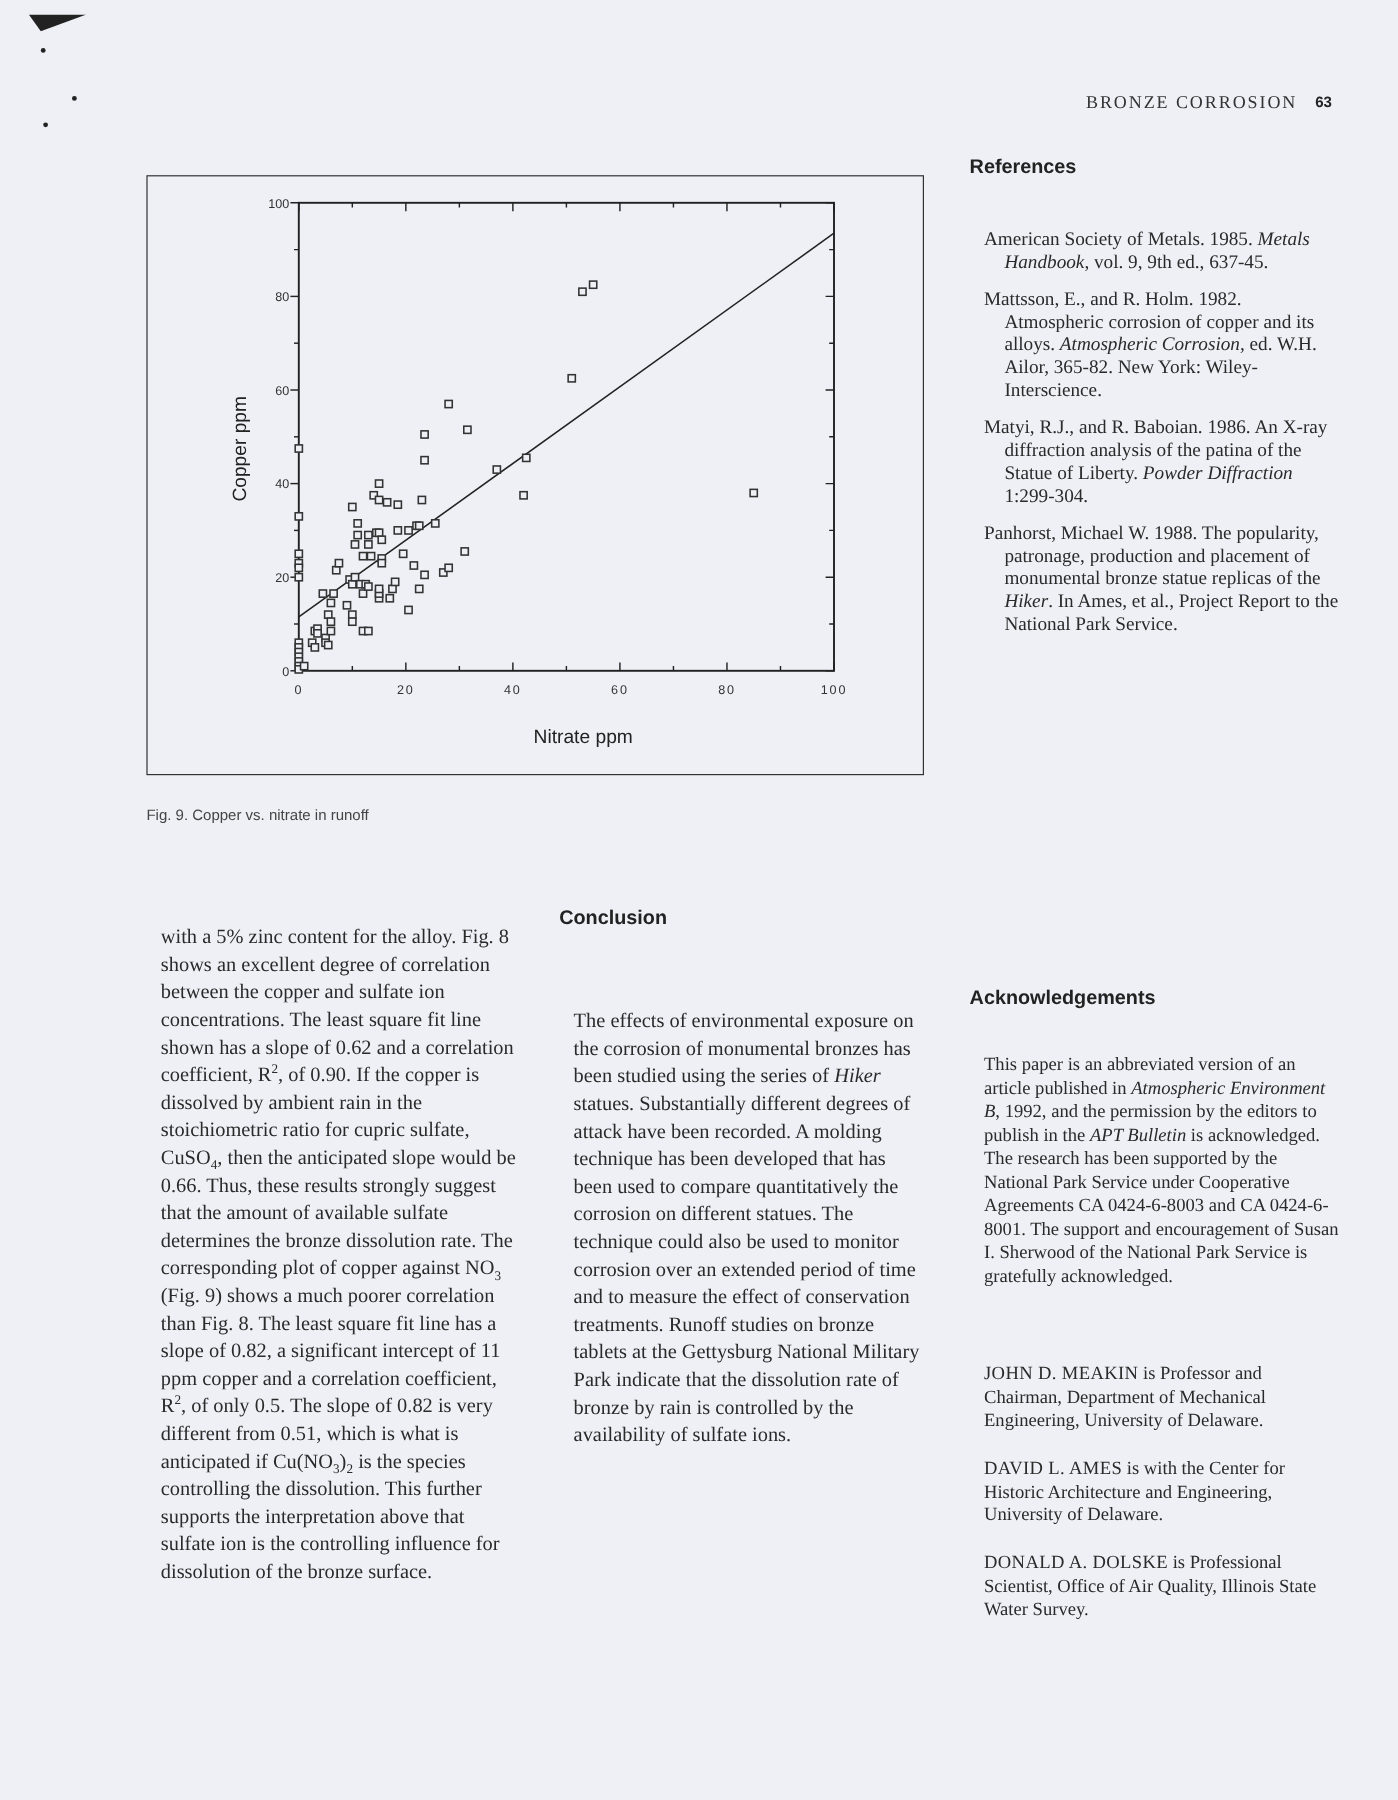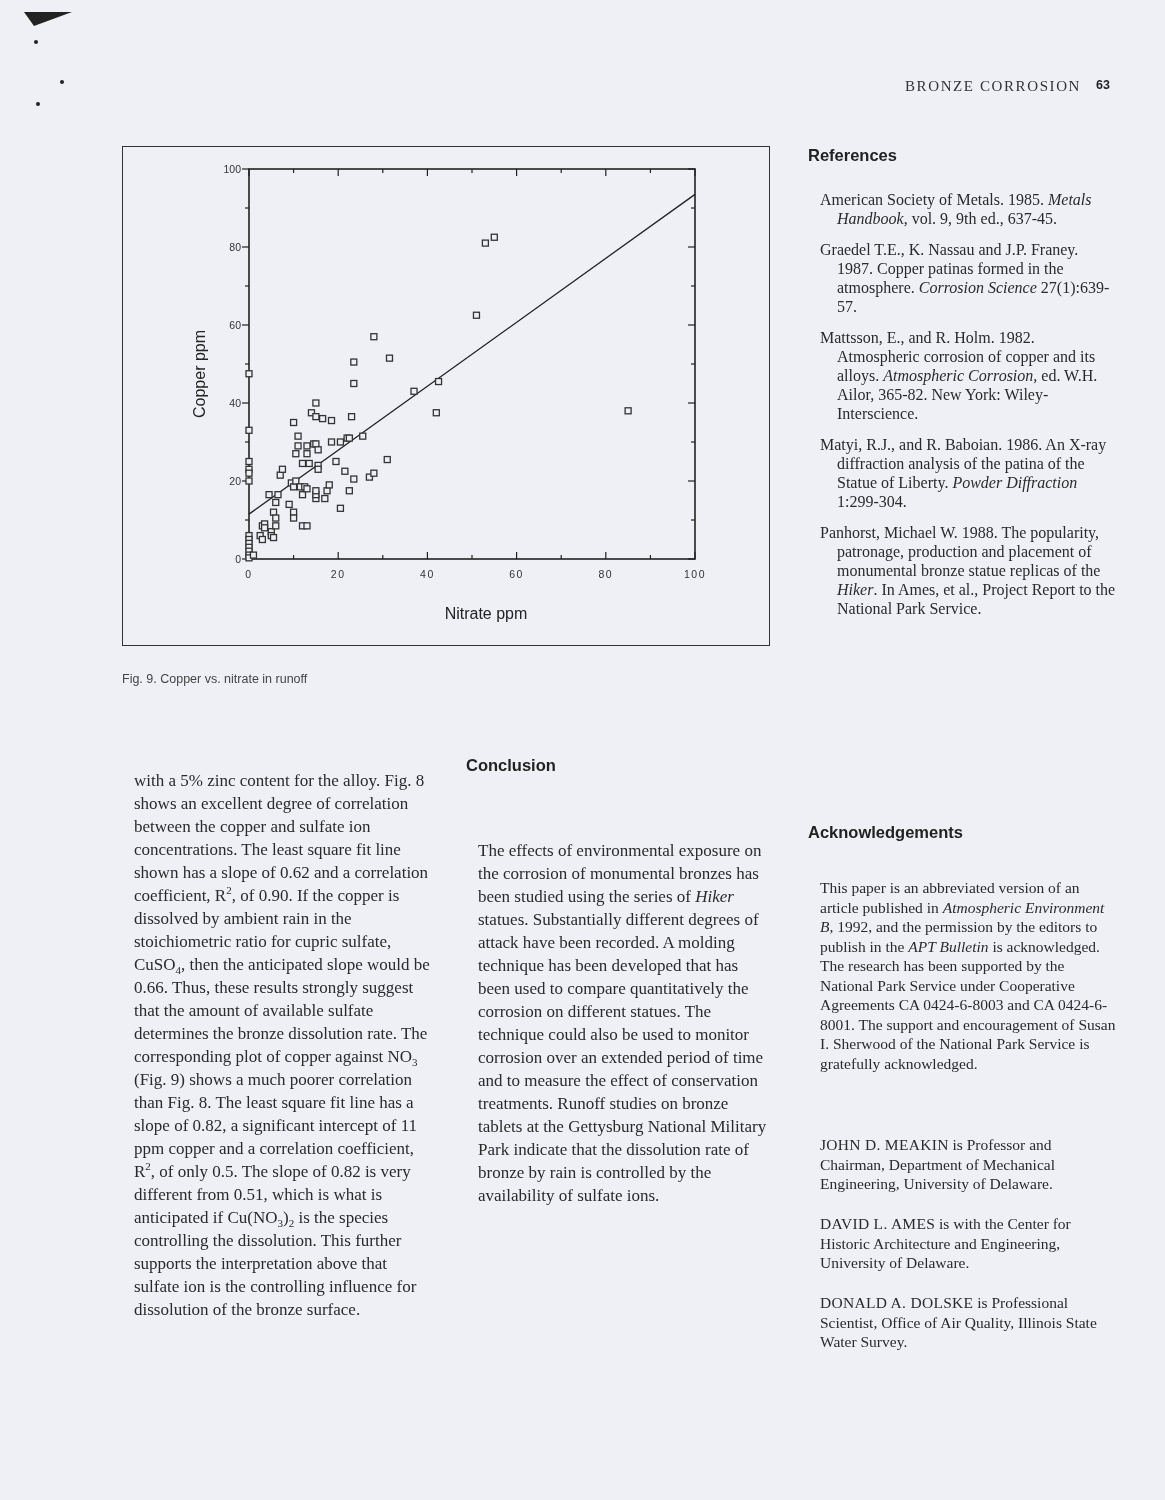--- a/index.html
+++ b/index.html
@@ -216,24 +216,23 @@
 
 <div class="col col-1">
   <p><span>with a 5% zinc content for the alloy. Fig. 8 shows an excellent degree of correlation between the copper and sulfate ion concentrations. The least square fit line shown has a slope of 0.62 and a correlation coefficient, R</span><sup>2</sup><span>, of 0.90. If the copper is dissolved by ambient rain in the stoichiometric ratio for cupric sulfate, CuSO</span><sub>4</sub><span>, then the anticipated slope would be 0.66. Thus, these results strongly suggest that the amount of available sulfate determines the bronze dissolution rate. The corresponding plot of copper against NO</span><sub>3</sub><span> (Fig. 9) shows a much poorer correlation than Fig. 8. The least square fit line has a slope of 0.82, a significant intercept of 11 ppm copper and a correlation coefficient, R</span><sup>2</sup><span>, of only 0.5. The slope of 0.82 is very different from 0.51, which is what is anticipated if Cu(NO</span><sub>3</sub><span>)</span><sub>2</sub><span> is the species controlling the dissolution. This further supports the interpretation above that sulfate ion is the controlling influence for dissolution of the bronze surface.</span></p>
 </div>
 
 <h2 style="left:466px;top:756px;">Conclusion</h2>
 <div class="col col-2">
   <p><span>The effects of environmental exposure on the corrosion of monumental bronzes has been studied using the series of </span><i>Hiker</i><span> statues. Substantially different degrees of attack have been recorded. A molding technique has been developed that has been used to compare quantitatively the corrosion on different statues. The technique could also be used to monitor corrosion over an extended period of time and to measure the effect of conservation treatments. Runoff studies on bronze tablets at the Gettysburg National Military Park indicate that the dissolution rate of bronze by rain is controlled by the availability of sulfate ions.</span></p>
 </div>
 
-<h2 style="left:808px;top:146px;">References</h2>
+<h2 style="left:808px;top:130px;">References</h2>
 <div class="col col-3 refs" id="refs">
     <p class="ref"><span>American Society of Metals. 1985. </span><i>Metals Handbook</i><span>, vol. 9, 9th ed., 637-45.</span></p>
-    <p class="ref"><span>Graedel T.E., K. Nassau and J.P. Franey. 1987. Copper patinas formed in the atmosphere. </span><i>Corrosion Science</i><span> 27(1):639-57.</span></p>
     <p class="ref"><span>Mattsson, E., and R. Holm. 1982. Atmospheric corrosion of copper and its alloys. </span><i>Atmospheric Corrosion,</i><span> ed. W.H. Ailor, 365-82. New York: Wiley-Interscience.</span></p>
     <p class="ref"><span>Matyi, R.J., and R. Baboian. 1986. An X-ray diffraction analysis of the patina of the Statue of Liberty. </span><i>Powder Diffraction</i><span> 1:299-304.</span></p>
     <p class="ref"><span>Panhorst, Michael W. 1988. The popularity, patronage, production and placement of monumental bronze statue replicas of the </span><i>Hiker</i><span>. In Ames, et al., Project Report to the National Park Service.</span></p>
   </div>
 
 <h2 style="left:808px;top:823px;">Acknowledgements</h2>
 <div class="col col-3 ack">
   <p><span>This paper is an abbreviated version of an article published in </span><i>Atmospheric Environment B</i><span>, 1992, and the permission by the editors to publish in the </span><i>APT Bulletin</i><span> is acknowledged. The research has been supported by the National Park Service under Cooperative Agreements CA 0424-6-8003 and CA 0424-6-8001. The support and encouragement of Susan I. Sherwood of the National Park Service is gratefully acknowledged.</span></p>
 </div>
 

